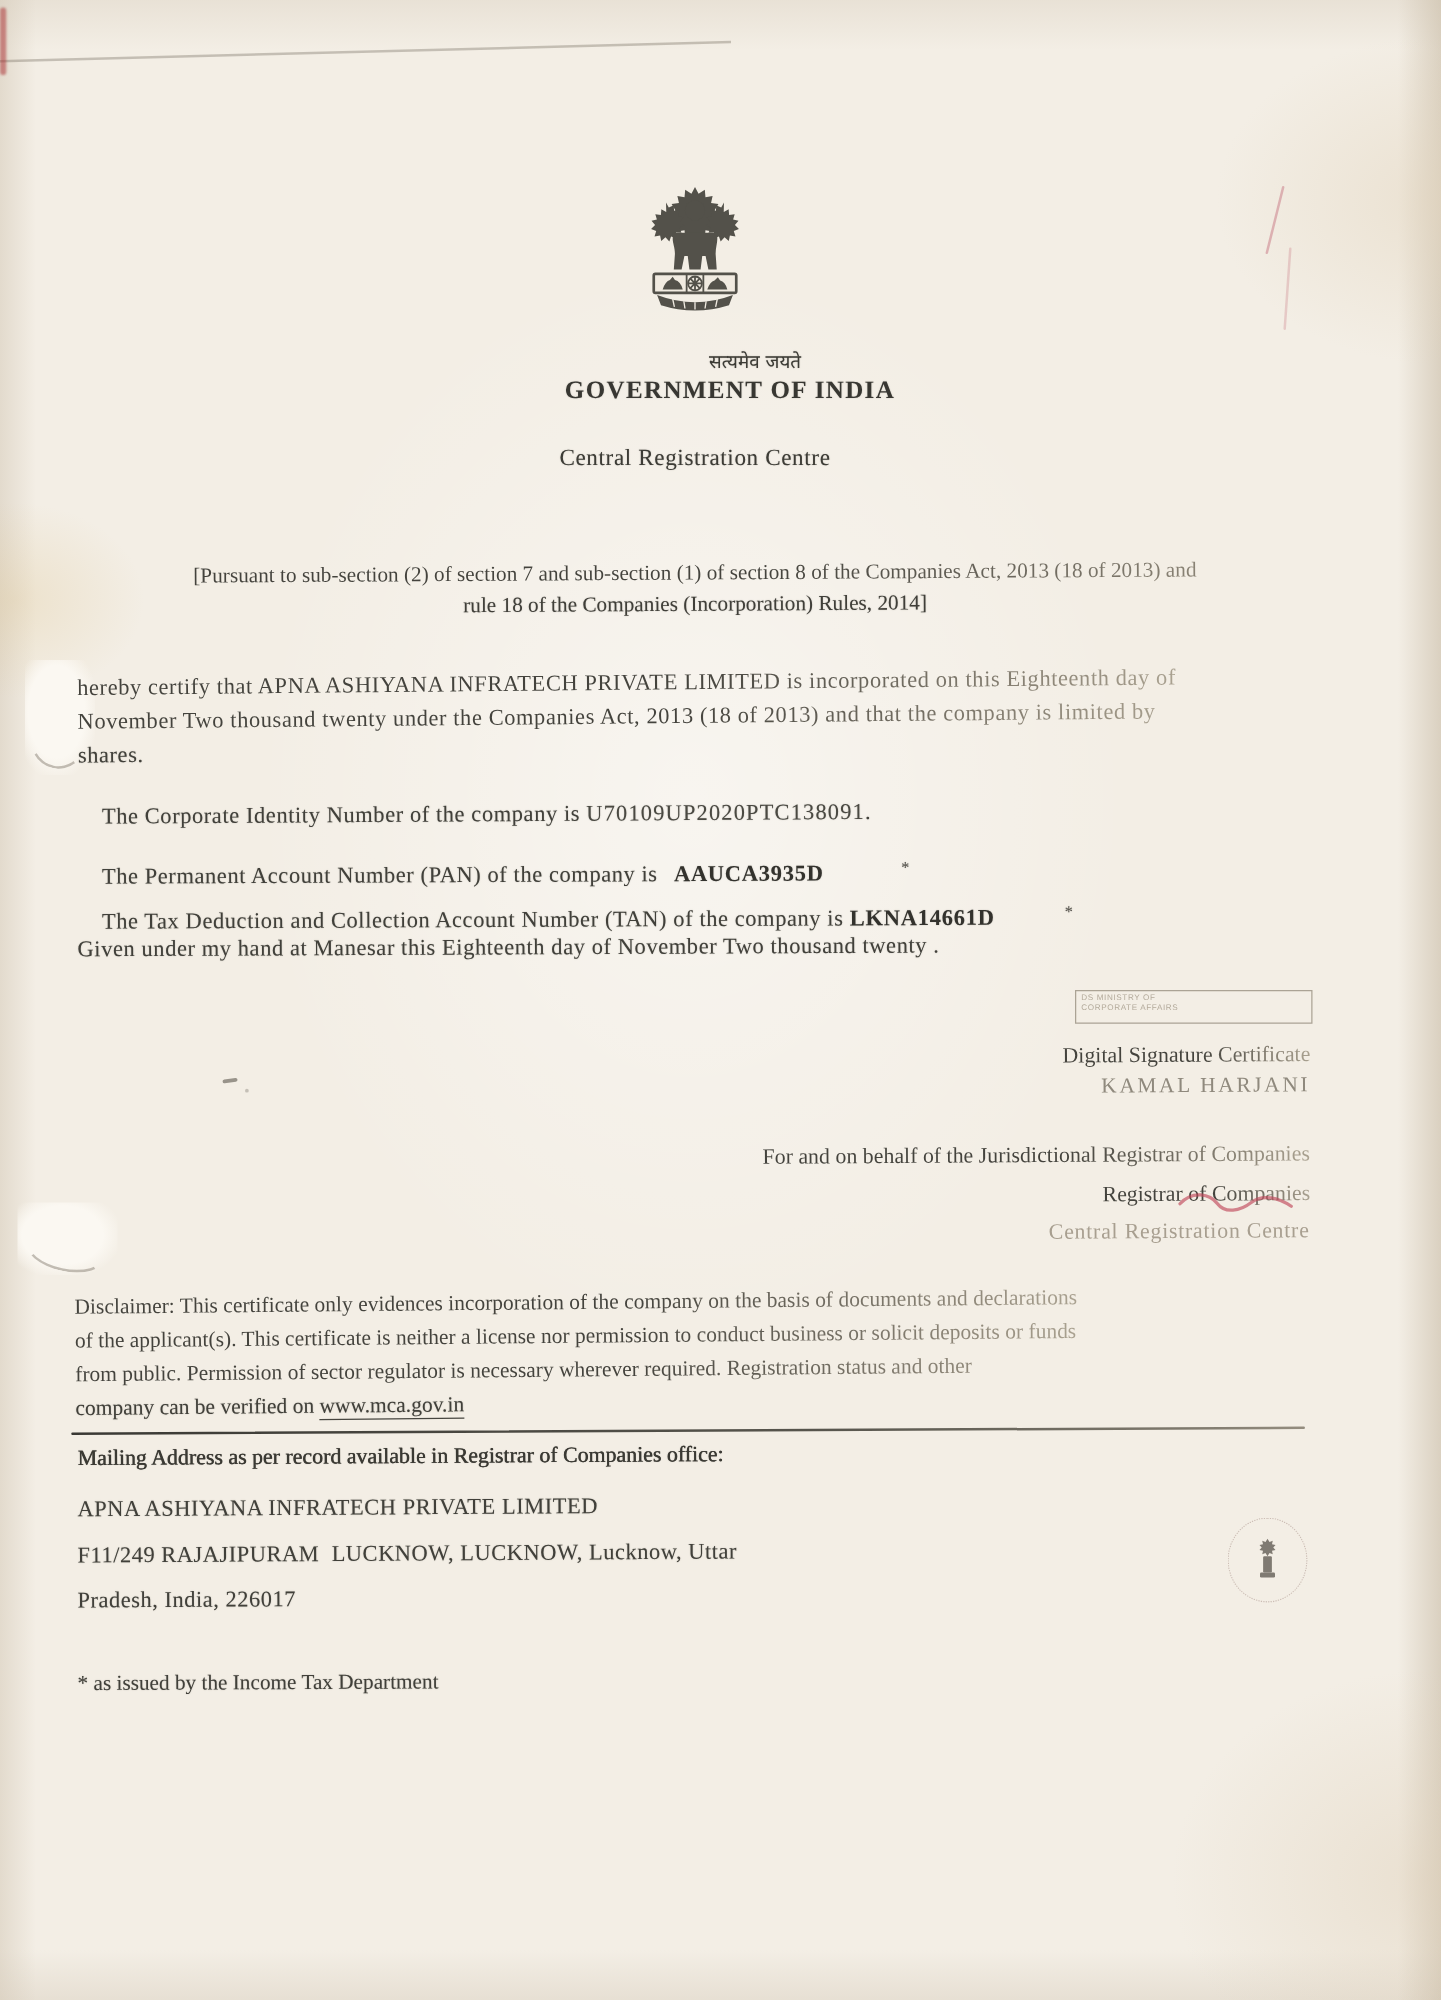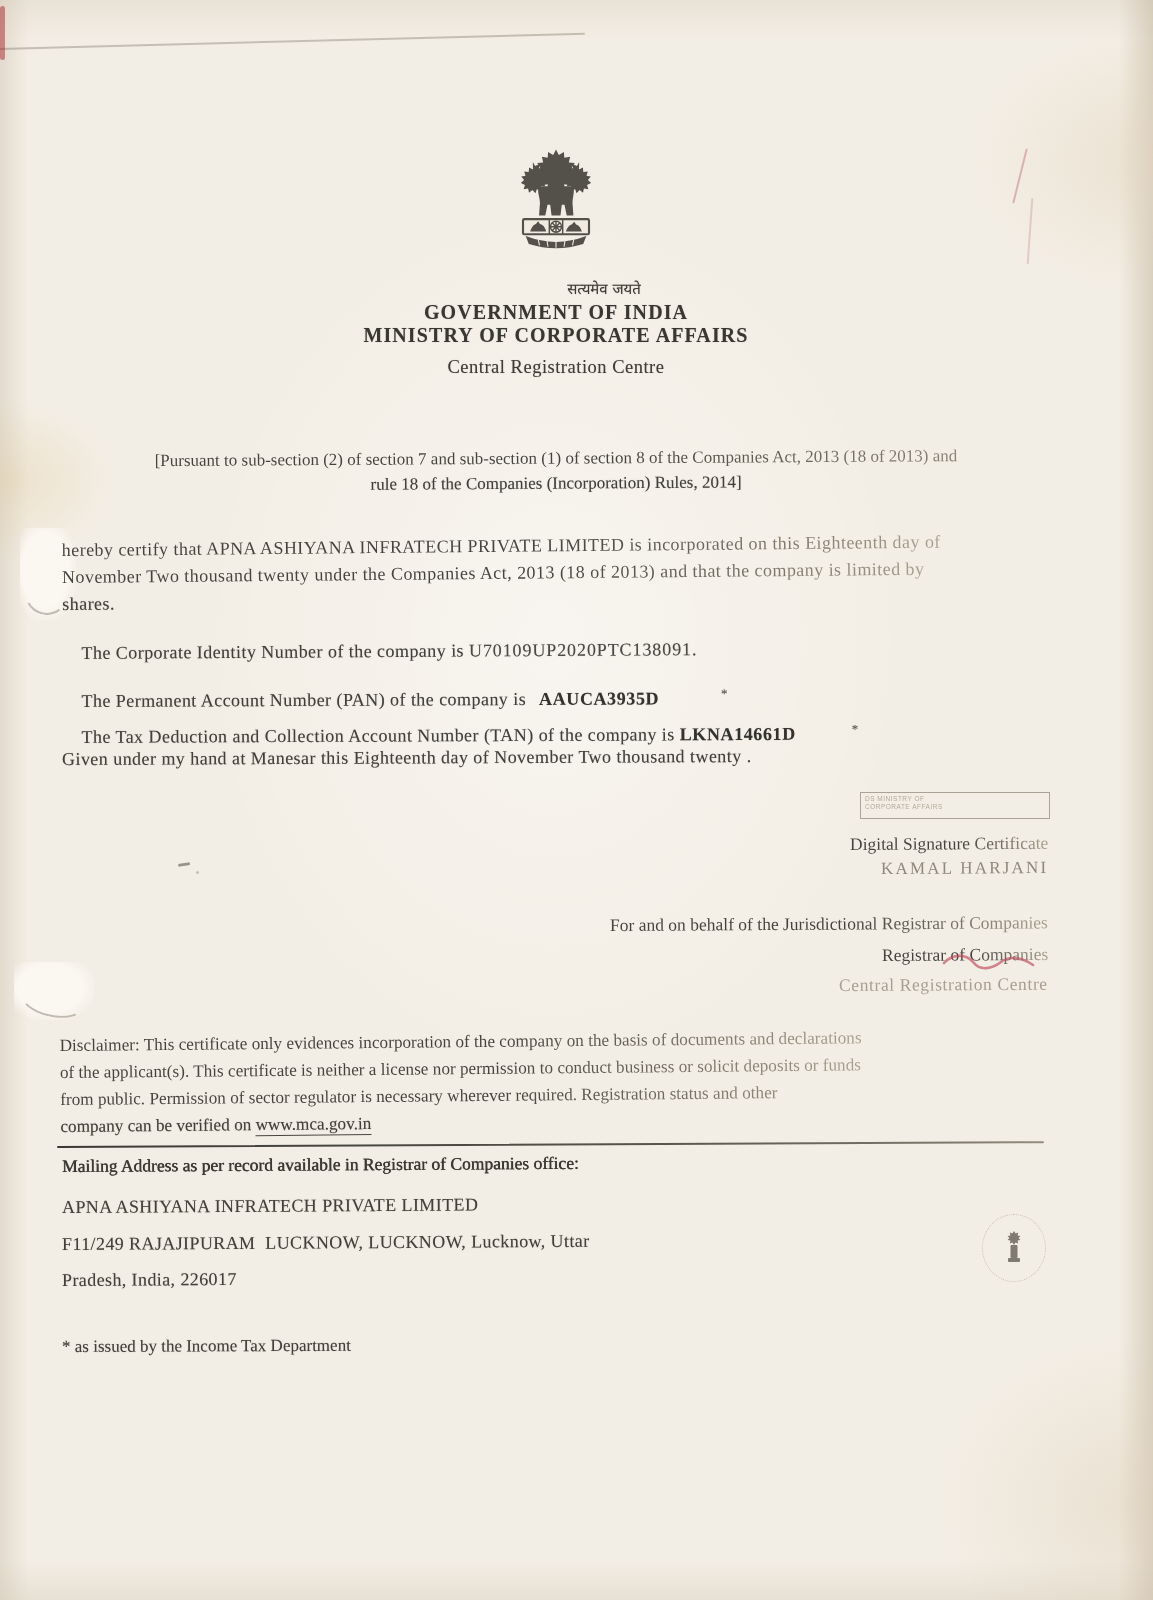--- a/index.html
+++ b/index.html
@@ -100,22 +100,21 @@
         <path d="M42.5 83v16M57.5 83v16"></path>
       </g>
       <path d="M16 101q34 13 68 0l-3.5 9q-30.5 9.5-61 0z" fill="#3d3c35"></path>
       <g stroke="#f1ebe1" stroke-width="1.2">
         <path d="M30 104.5l1.5 7M40 106.5l1 6.5M50 107.5v6.5M60 106.5l-1 6.5M70 104.5l-1.5 7"></path>
       </g>
     </svg>
   </div>
 
   <div class="abs ctr line blur" style="top:278px;font-family:'DejaVu Sans',sans-serif;font-size:15px;color:#3c3b35;padding-left:48px;">सत्यमेव जयते</div>
-  <div class="abs ctr line hdr blur" style="top:301px;">GOVERNMENT OF INDIA</div>
-  <div class="abs ctr line hdr blur" style="top:324px;">MINISTRY OF CORPORATE AFFAIRS</div>
+  <div class="abs ctr line hdr blur" style="top:301px;margin-left:28px;">GOVERNMENT OF INDIA</div>
   <div class="abs ctr line blur" style="top:357px;font-size:18.5px;letter-spacing:.5px;color:#3d3c36;">Central Registration Centre</div>
 
   <div class="abs ctr rot-b" style="top:450px;font-size:17px;line-height:24.5px;">
     <div class="line blur fadeR">[Pursuant to sub-section (2) of section 7 and sub-section (1) of section 8 of the Companies Act, 2013 (18 of 2013) and</div>
     <div class="line blur ink">rule 18 of the Companies (Incorporation) Rules, 2014]</div>
   </div>
 
   <div class="abs rot-a" style="left:62px;top:537px;line-height:27px;">
     <div class="line body-line blur fadeR">hereby certify that APNA ASHIYANA INFRATECH PRIVATE LIMITED is incorporated on this Eighteenth day of</div>
     <div class="line body-line blur fadeR">November Two thousand twenty under the Companies Act, 2013 (18 of 2013) and that the company is limited by</div>

